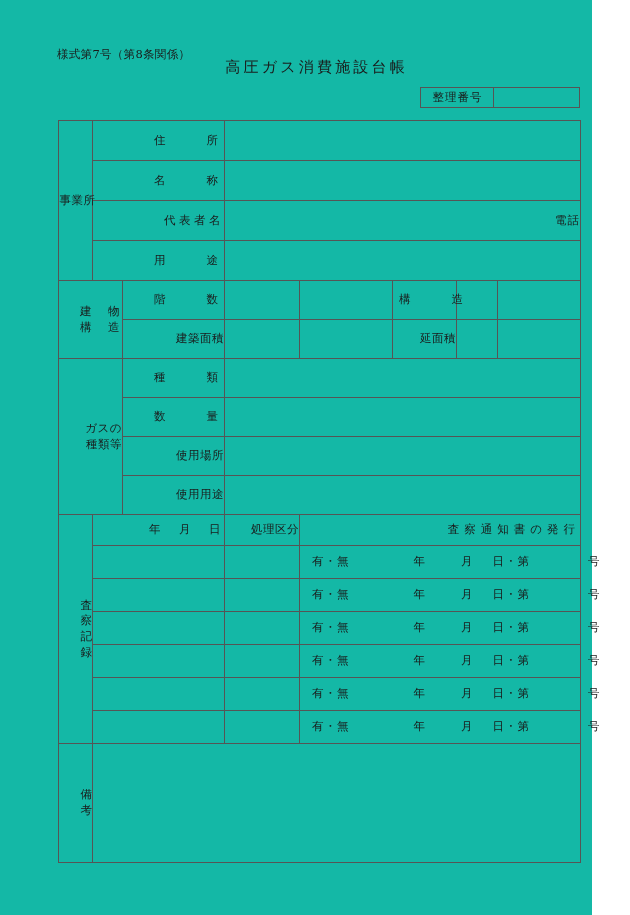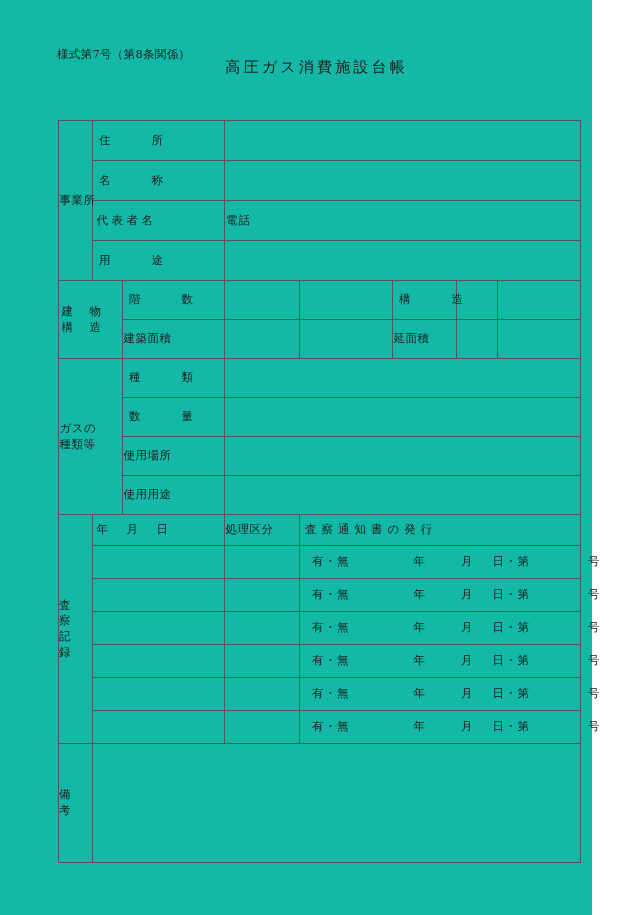--- a/index.html
+++ b/index.html
@@ -81,21 +81,21 @@
     top: 120px;
     width: 522px;
     border-collapse: collapse;
     table-layout: fixed;
   }
   .main-table td {
     border: 1px solid #555;
     font-size: 11.5px;
     padding: 0;
     vertical-align: middle;
-    text-align: left;
+    text-align: right;
     line-height: 1.35;
   }
   .lbl-wide {
     letter-spacing: 6px;
     text-indent: 6px;
     white-space: nowrap;
   }
   .lbl-mid {
     letter-spacing: 3.5px;
     text-indent: 3.5px;
@@ -152,20 +152,24 @@
 </style>
 </head>
 <body>
 
 <div class="page">
 
   <div class="form-code">様式第7号（第8条関係）</div>
 
   <div class="doc-title">高圧ガス消費施設台帳</div>
 
+  <div class="ref-box">
+    <div class="ref-label">整理番号</div>
+    <div class="ref-value"></div>
+  </div>
 
   <table class="main-table">
     <colgroup>
       <col style="width:34px">
       <col style="width:30px">
       <col style="width:34px">
       <col style="width:68px">
       <col style="width:3px">
       <col style="width:72px">
       <col style="width:93px">

